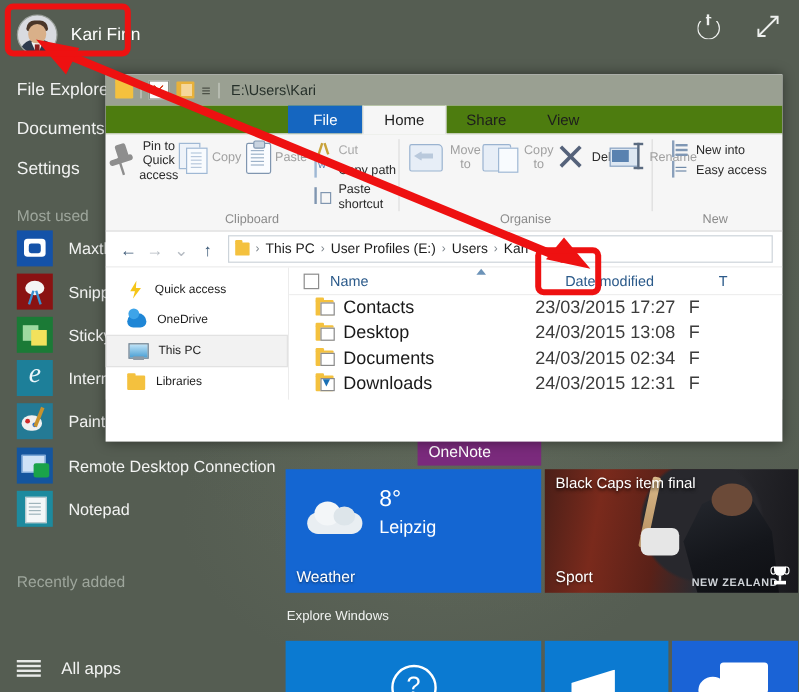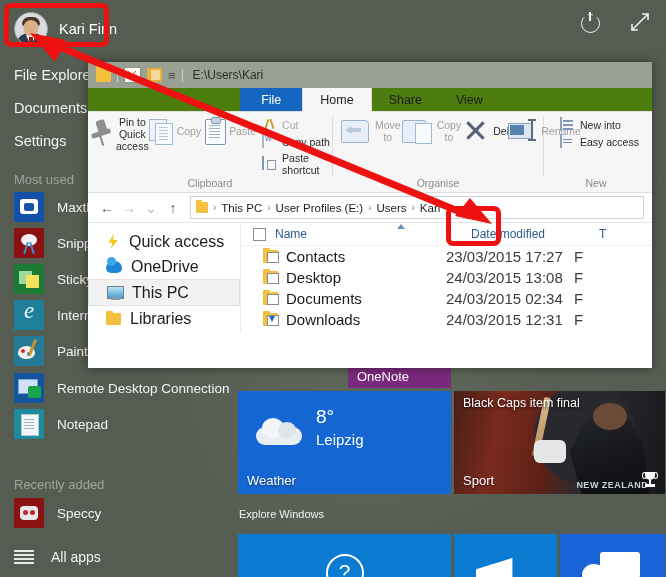--- a/index.html
+++ b/index.html
@@ -240,21 +240,21 @@
   .navbtn.dim{color:#b6bcc3;}
   .crumbbox{flex:1;height:21px;border:1px solid #cdd4da;display:flex;align-items:center;gap:3px;padding:0 5px;margin-left:6px;background:#fff;}
   .crumb-folder{width:12px;height:11px;background:#f4c13e;border-radius:1px;position:relative;flex:0 0 auto;}
   .crumb-folder::before{content:"";position:absolute;left:0;top:-2px;width:6px;height:3px;background:#f4c13e;border-radius:1px 1px 0 0;}
   .crumb{font-size:11.5px;color:#1c1c1c;cursor:pointer;white-space:nowrap;}
   .crumb-sep{color:#7d858c;font-size:10px;padding:0 2px;}
 
   
   .ex-body{display:flex;height:110px;}
   .navpane{width:152px;border-right:1px solid #ececec;padding-top:6px;background:#fff;}
-  .nav-item{height:25px;display:flex;align-items:center;gap:9px;padding-left:18px;font-size:16px;color:#1d1d1d;cursor:pointer;}
+  .nav-item{height:25px;display:flex;align-items:center;gap:9px;padding-left:18px;font-size:10px;color:#1d1d1d;cursor:pointer;}
   .nav-item.sel{background:#f2f2f2;border:1px solid #e2e2e2;}
   .qa-ico{width:14px;height:15px;background:#f5c518;clip-path:polygon(55% 0,18% 58%,46% 58%,34% 100%,82% 40%,52% 40%);}
   .od-ico{width:16px;height:12px;background:#1e86d6;border-radius:7px 7px 5px 5px;position:relative;}
   .od-ico::before{content:"";position:absolute;left:1px;top:-4px;width:9px;height:9px;border-radius:50%;background:#3ea4e8;}
   .pc-ico{width:16px;height:14px;position:relative;}
   .pc-ico .m{position:absolute;left:0;top:0;width:15px;height:11px;background:linear-gradient(180deg,#bfe3f7,#4a9fd4);border:1px solid #6a7f90;}
   .pc-ico .s{position:absolute;left:4px;top:11px;width:9px;height:3px;background:#8d9aa6;}
   .lib-ico{width:15px;height:12px;background:#f4c13e;border-radius:1px;position:relative;}
   .lib-ico::before{content:"";position:absolute;left:0;top:-2px;width:7px;height:3px;background:#f4c13e;border-radius:1px 1px 0 0;}
 
@@ -351,28 +351,20 @@
     <div class="app-row" style="top:409px">
       <div class="app-tile ic-note">
           <span class="n1"></span>
           <span class="n2"></span>
         </div>
       <span class="app-label">Notepad</span>
     </div>
 
     <div class="section-label" style="top:477px">Recently added</div>
 
-    <div class="app-row" style="top:498px">
-      <div class="app-tile ic-speccy">
-          <span class="sp1"></span>
-          <span class="sp2"></span>
-          <span class="sp3"></span>
-        </div>
-      <span class="app-label">Speccy</span>
-    </div>
 
     <div class="allapps-row" style="top:549px">
       <span class="hamburger">
           <i></i>
           <i></i>
           <i></i>
           <i></i>
         </span>
       <span class="app-label" style="font-size:14px">All apps</span>
     </div>

